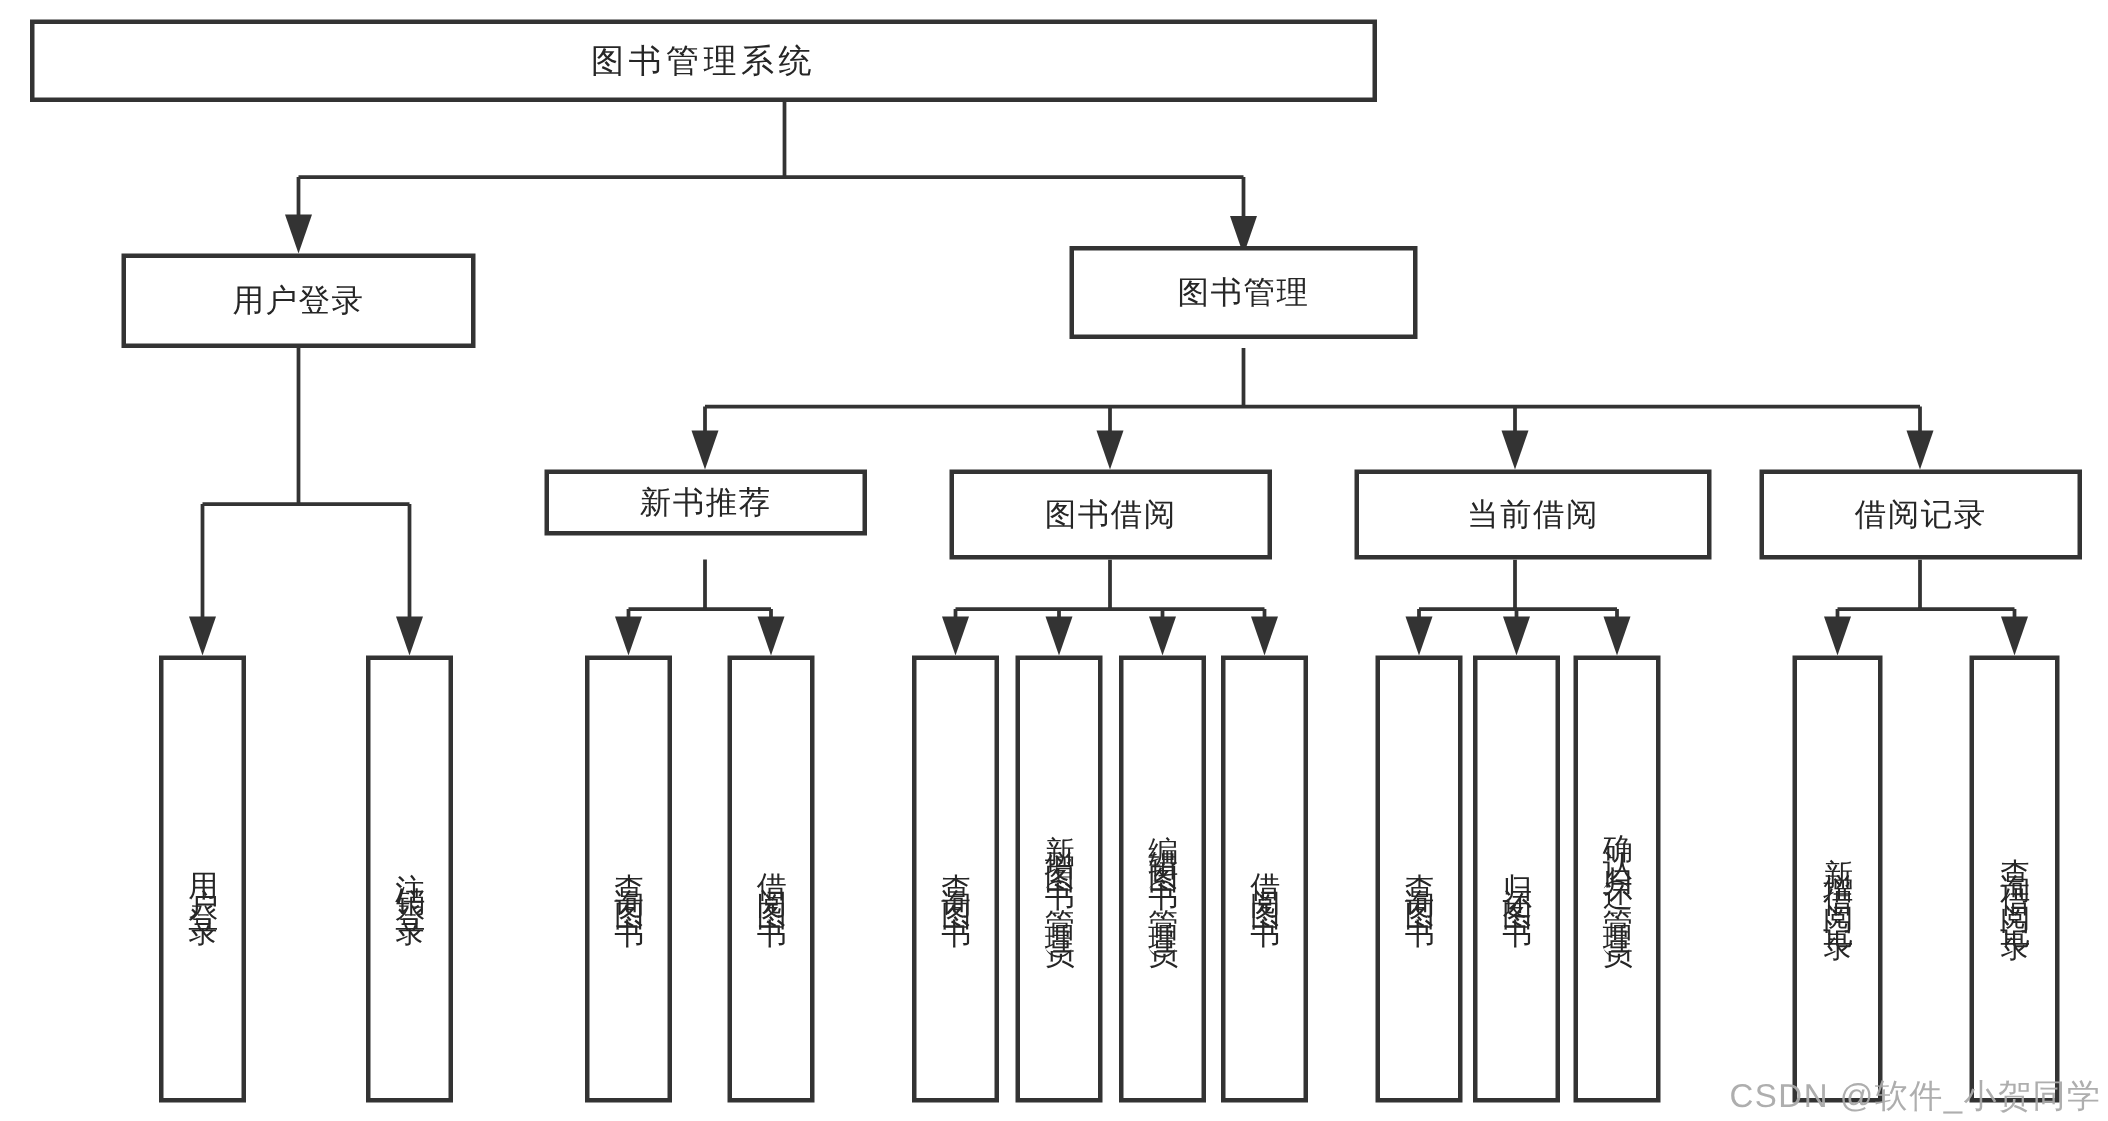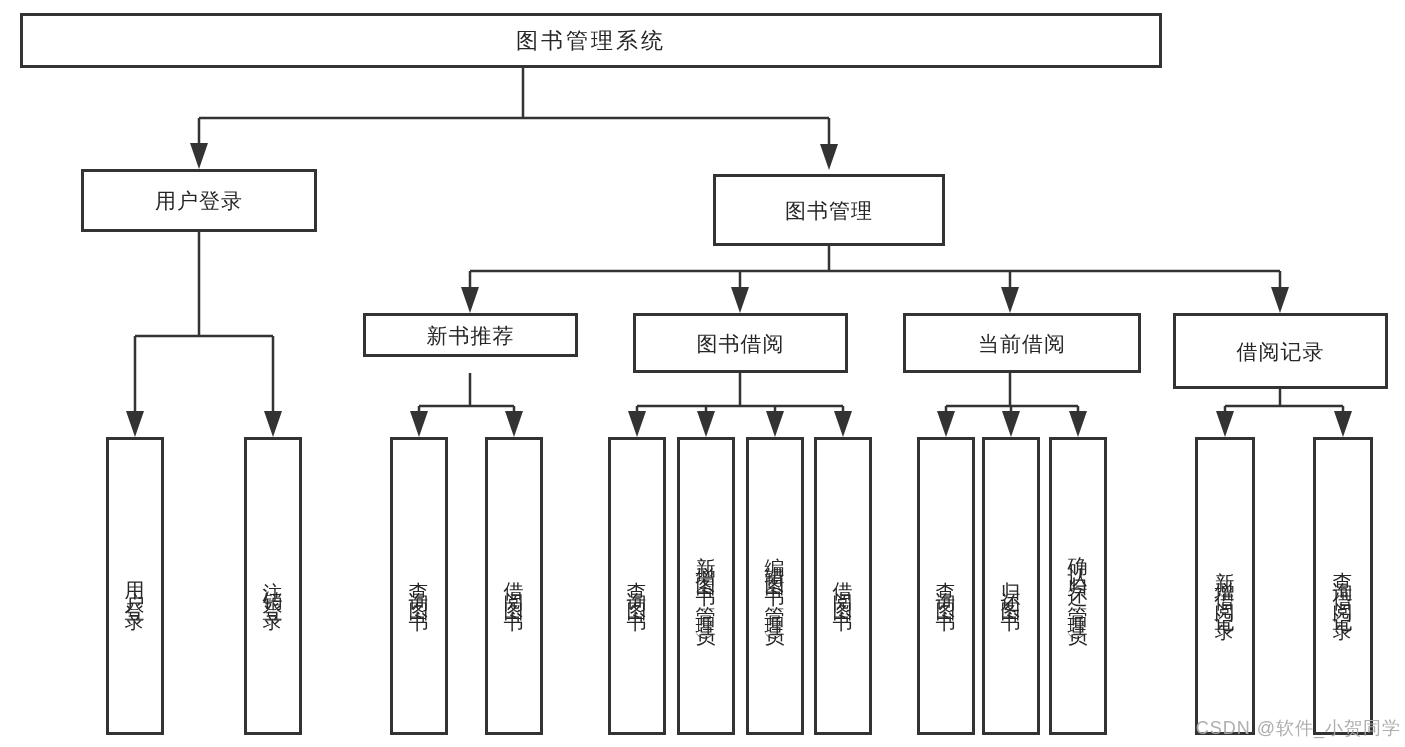--- a/index.html
+++ b/index.html
@@ -51,21 +51,21 @@
     writing-mode: vertical-rl;
     text-orientation: mixed;
     font-size: 20px;
     letter-spacing: 10px;
     line-height: 1;
   }
   .watermark {
     position: absolute;
     right: 4px;
     top: 716px;
-    font-size: 18px;
+    font-size: 22px;
     letter-spacing: 1px;
     color: rgba(170, 170, 170, 0.95);
     z-index: 5;
     white-space: nowrap;
   }
 </style>
 </head>
 <body>
 
 <div id="canvas">
@@ -117,29 +117,29 @@
       <polygon points="766,411 784,411 775,437"></polygon>
       <polygon points="834,411 852,411 843,437"></polygon>
       <polygon points="937,411 955,411 946,437"></polygon>
       <polygon points="1002,411 1020,411 1011,437"></polygon>
       <polygon points="1069,411 1087,411 1078,437"></polygon>
       <polygon points="1216,411 1234,411 1225,437"></polygon>
       <polygon points="1334,411 1352,411 1343,437"></polygon>
     </g>
   </svg>
 
-  <div class="box root" style="left:20px; top:13px; width:1142px; height:55px;">图书管理系统</div>
+  <div class="box root" style="left:20px; top:13px; width:898px; height:55px;">图书管理系统</div>
 
   <div class="box" style="left:81px; top:169px; width:236px; height:63px;">用户登录</div>
-  <div class="box" style="left:713px; top:174px; width:232px; height:72px;">图书管理</div>
+  <div class="box" style="left:713px; top:164px; width:232px; height:62px;">图书管理</div>
 
   <div class="box" style="left:363px; top:313px; width:215px; height:44px;">新书推荐</div>
   <div class="box" style="left:633px; top:313px; width:215px; height:60px;">图书借阅</div>
   <div class="box" style="left:903px; top:313px; width:238px; height:60px;">当前借阅</div>
-  <div class="box" style="left:1173px; top:313px; width:215px; height:76px;">借阅记录</div>
+  <div class="box" style="left:1173px; top:313px; width:215px; height:60px;">借阅记录</div>
 
   <div class="vbox" style="left:106px; top:437px; width:58px; height:298px;">用户登录</div>
   <div class="vbox" style="left:244px; top:437px; width:58px; height:298px;">注销登录</div>
 
   <div class="vbox" style="left:390px; top:437px; width:58px; height:298px;">查询图书</div>
   <div class="vbox" style="left:485px; top:437px; width:58px; height:298px;">借阅图书</div>
 
   <div class="vbox" style="left:608px; top:437px; width:58px; height:298px;">查询图书</div>
   <div class="vbox" style="left:677px; top:437px; width:58px; height:298px;">新增图书（管理员）</div>
   <div class="vbox" style="left:746px; top:437px; width:58px; height:298px;">编辑图书（管理员）</div>

